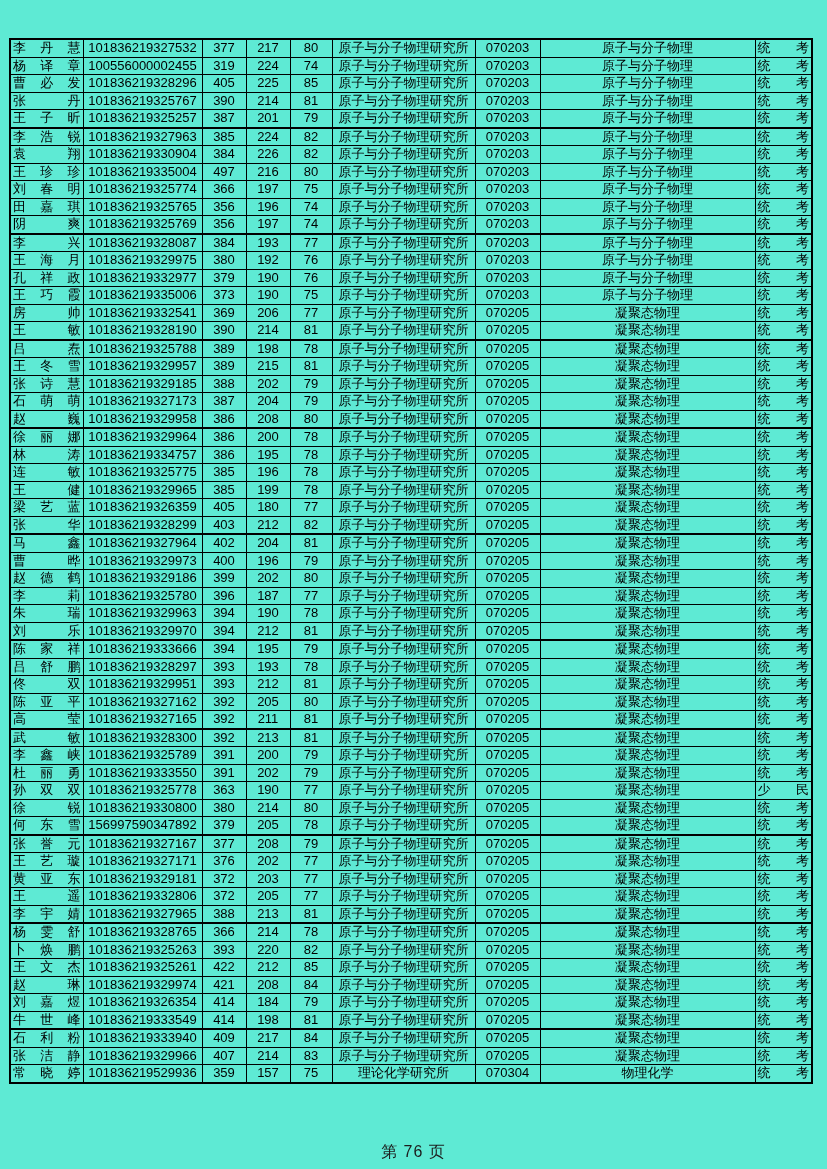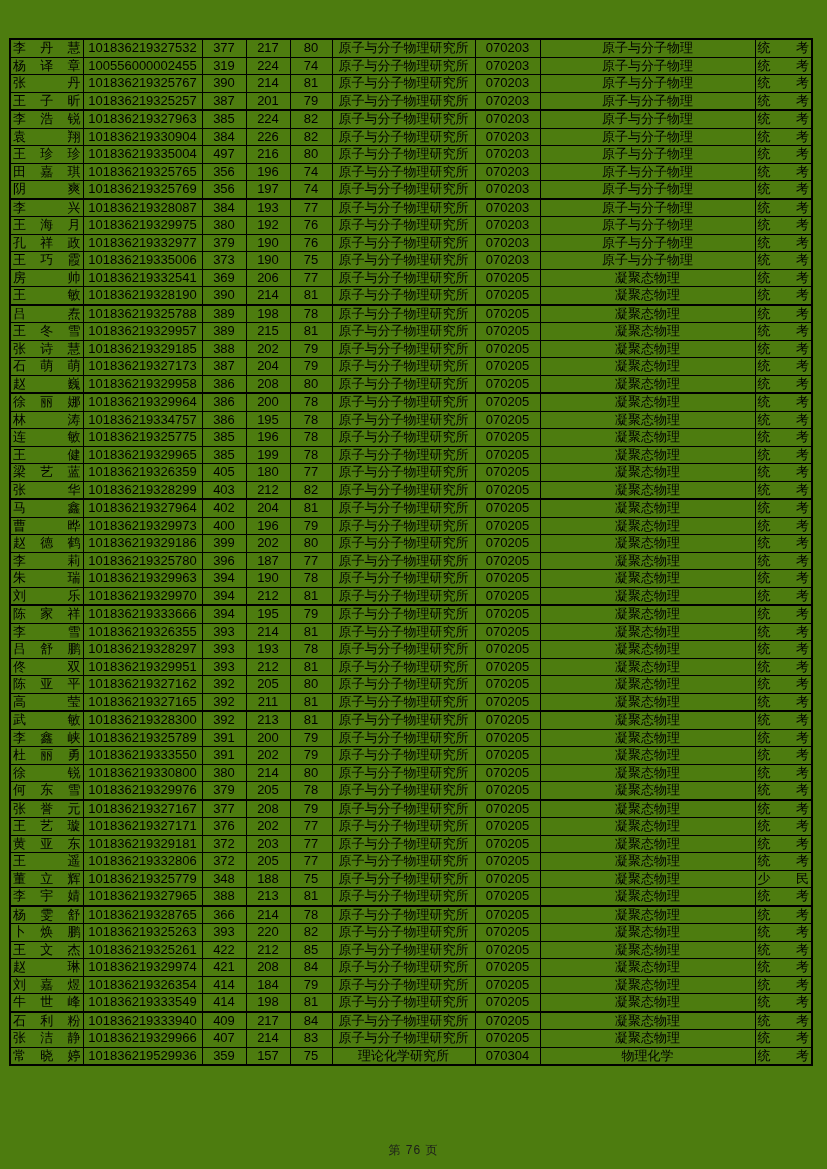--- a/index.html
+++ b/index.html
@@ -1,19 +1,19 @@
 <!DOCTYPE html>
 <html lang="zh"><head>
 <meta charset="utf-8">
 <style>
   html,body{margin:0;padding:0;background:#e8e8e8;}
   .page{
     position:relative;
     width:827px;height:1169px;
-    background:#4d7c0f;
+    background:#5eead4;
     font-family:"Liberation Sans",sans-serif;
     color:#000;
     overflow:hidden;
   }
   table.score-table{
     position:absolute;left:9px;top:38px;
     width:802px;
     border-collapse:collapse;
     table-layout:fixed;
     border:2px solid #000;
@@ -33,21 +33,21 @@
   
   col.w0{width:73px;} col.w1{width:119px;} col.w2{width:44px;}
   col.w3{width:44px;} col.w4{width:42px;} col.w5{width:143px;}
   col.w6{width:65px;} col.w7{width:215px;} col.w8{width:57px;}
   
   td.col-0,td.col-5,td.col-7,td.col-8{font-size:12px;color:#1c1c1c;}
   td.col-0{text-align:justify;text-align-last:justify;padding:0 8px;}
   td.col-8{text-align:justify;text-align-last:justify;padding:0 13px;}
   .footer{
     position:absolute;left:0;top:1142px;width:827px;
-    text-align:center;font-size:12px;color:#1c1c1c;
+    text-align:center;font-size:16px;color:#1c1c1c;
     letter-spacing:1px;
   }
 </style>
 </head>
 <body>
 
 <div class="page">
 
   <table class="score-table">
     <colgroup>
@@ -78,20 +78,31 @@
           <td class="col-1">100556000002455</td>
           <td class="col-2">319</td>
           <td class="col-3">224</td>
           <td class="col-4">74</td>
           <td class="col-5">原子与分子物理研究所</td>
           <td class="col-6">070203</td>
           <td class="col-7">原子与分子物理</td>
           <td class="col-8">统考</td>
         </tr>
         <tr>
+          <td class="col-0">曹必发</td>
+          <td class="col-1">101836219328296</td>
+          <td class="col-2">405</td>
+          <td class="col-3">225</td>
+          <td class="col-4">85</td>
+          <td class="col-5">原子与分子物理研究所</td>
+          <td class="col-6">070203</td>
+          <td class="col-7">原子与分子物理</td>
+          <td class="col-8">统考</td>
+        </tr>
+        <tr>
           <td class="col-0">张丹</td>
           <td class="col-1">101836219325767</td>
           <td class="col-2">390</td>
           <td class="col-3">214</td>
           <td class="col-4">81</td>
           <td class="col-5">原子与分子物理研究所</td>
           <td class="col-6">070203</td>
           <td class="col-7">原子与分子物理</td>
           <td class="col-8">统考</td>
         </tr>
@@ -133,20 +144,31 @@
           <td class="col-1">101836219335004</td>
           <td class="col-2">497</td>
           <td class="col-3">216</td>
           <td class="col-4">80</td>
           <td class="col-5">原子与分子物理研究所</td>
           <td class="col-6">070203</td>
           <td class="col-7">原子与分子物理</td>
           <td class="col-8">统考</td>
         </tr>
         <tr>
+          <td class="col-0">刘春明</td>
+          <td class="col-1">101836219325774</td>
+          <td class="col-2">366</td>
+          <td class="col-3">197</td>
+          <td class="col-4">75</td>
+          <td class="col-5">原子与分子物理研究所</td>
+          <td class="col-6">070203</td>
+          <td class="col-7">原子与分子物理</td>
+          <td class="col-8">统考</td>
+        </tr>
+        <tr>
           <td class="col-0">田嘉琪</td>
           <td class="col-1">101836219325765</td>
           <td class="col-2">356</td>
           <td class="col-3">196</td>
           <td class="col-4">74</td>
           <td class="col-5">原子与分子物理研究所</td>
           <td class="col-6">070203</td>
           <td class="col-7">原子与分子物理</td>
           <td class="col-8">统考</td>
         </tr>
@@ -419,31 +441,20 @@
           <td class="col-1">101836219333666</td>
           <td class="col-2">394</td>
           <td class="col-3">195</td>
           <td class="col-4">79</td>
           <td class="col-5">原子与分子物理研究所</td>
           <td class="col-6">070205</td>
           <td class="col-7">凝聚态物理</td>
           <td class="col-8">统考</td>
         </tr>
         <tr>
-          <td class="col-0">李雪</td>
-          <td class="col-1">101836219326355</td>
-          <td class="col-2">393</td>
-          <td class="col-3">214</td>
-          <td class="col-4">81</td>
-          <td class="col-5">原子与分子物理研究所</td>
-          <td class="col-6">070205</td>
-          <td class="col-7">凝聚态物理</td>
-          <td class="col-8">统考</td>
-        </tr>
-        <tr>
           <td class="col-0">吕舒鹏</td>
           <td class="col-1">101836219328297</td>
           <td class="col-2">393</td>
           <td class="col-3">193</td>
           <td class="col-4">78</td>
           <td class="col-5">原子与分子物理研究所</td>
           <td class="col-6">070205</td>
           <td class="col-7">凝聚态物理</td>
           <td class="col-8">统考</td>
         </tr>
@@ -507,33 +518,44 @@
           <td class="col-1">101836219333550</td>
           <td class="col-2">391</td>
           <td class="col-3">202</td>
           <td class="col-4">79</td>
           <td class="col-5">原子与分子物理研究所</td>
           <td class="col-6">070205</td>
           <td class="col-7">凝聚态物理</td>
           <td class="col-8">统考</td>
         </tr>
         <tr>
+          <td class="col-0">孙双双</td>
+          <td class="col-1">101836219325778</td>
+          <td class="col-2">363</td>
+          <td class="col-3">190</td>
+          <td class="col-4">77</td>
+          <td class="col-5">原子与分子物理研究所</td>
+          <td class="col-6">070205</td>
+          <td class="col-7">凝聚态物理</td>
+          <td class="col-8">少民</td>
+        </tr>
+        <tr>
           <td class="col-0">徐锐</td>
           <td class="col-1">101836219330800</td>
           <td class="col-2">380</td>
           <td class="col-3">214</td>
           <td class="col-4">80</td>
           <td class="col-5">原子与分子物理研究所</td>
           <td class="col-6">070205</td>
           <td class="col-7">凝聚态物理</td>
           <td class="col-8">统考</td>
         </tr>
         <tr>
           <td class="col-0">何东雪</td>
-          <td class="col-1">101836219329976</td>
+          <td class="col-1">156997590347892</td>
           <td class="col-2">379</td>
           <td class="col-3">205</td>
           <td class="col-4">78</td>
           <td class="col-5">原子与分子物理研究所</td>
           <td class="col-6">070205</td>
           <td class="col-7">凝聚态物理</td>
           <td class="col-8">统考</td>
         </tr>
         <tr class="group-start">
           <td class="col-0">张誉元</td>
@@ -571,31 +593,20 @@
         <tr>
           <td class="col-0">王遥</td>
           <td class="col-1">101836219332806</td>
           <td class="col-2">372</td>
           <td class="col-3">205</td>
           <td class="col-4">77</td>
           <td class="col-5">原子与分子物理研究所</td>
           <td class="col-6">070205</td>
           <td class="col-7">凝聚态物理</td>
           <td class="col-8">统考</td>
-        </tr>
-        <tr>
-          <td class="col-0">董立辉</td>
-          <td class="col-1">101836219325779</td>
-          <td class="col-2">348</td>
-          <td class="col-3">188</td>
-          <td class="col-4">75</td>
-          <td class="col-5">原子与分子物理研究所</td>
-          <td class="col-6">070205</td>
-          <td class="col-7">凝聚态物理</td>
-          <td class="col-8">少民</td>
         </tr>
         <tr>
           <td class="col-0">李宇婧</td>
           <td class="col-1">101836219327965</td>
           <td class="col-2">388</td>
           <td class="col-3">213</td>
           <td class="col-4">81</td>
           <td class="col-5">原子与分子物理研究所</td>
           <td class="col-6">070205</td>
           <td class="col-7">凝聚态物理</td>

